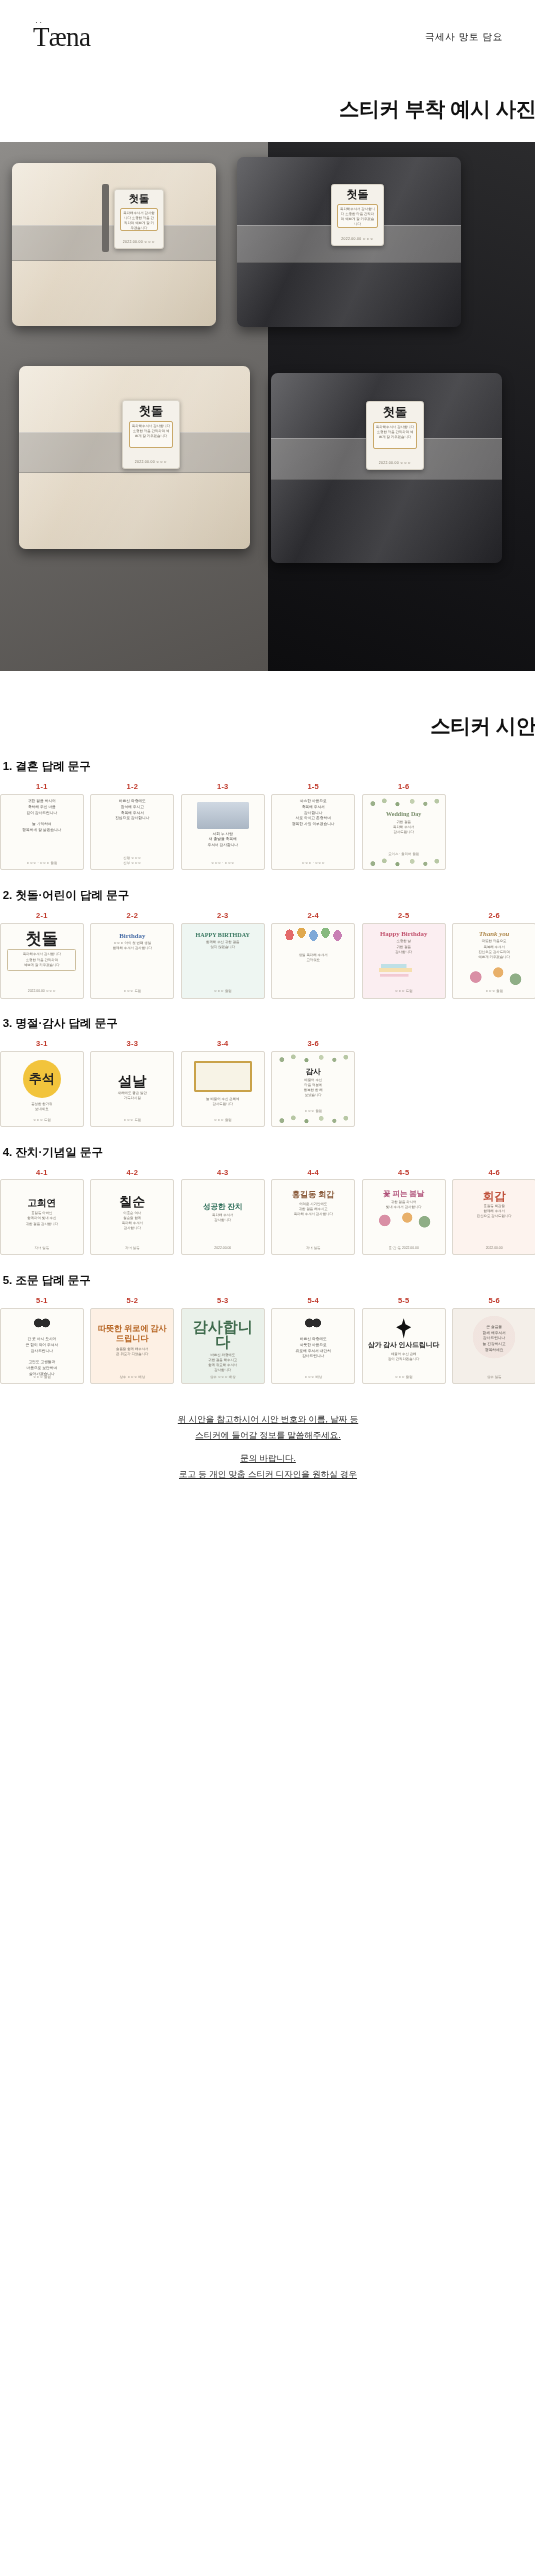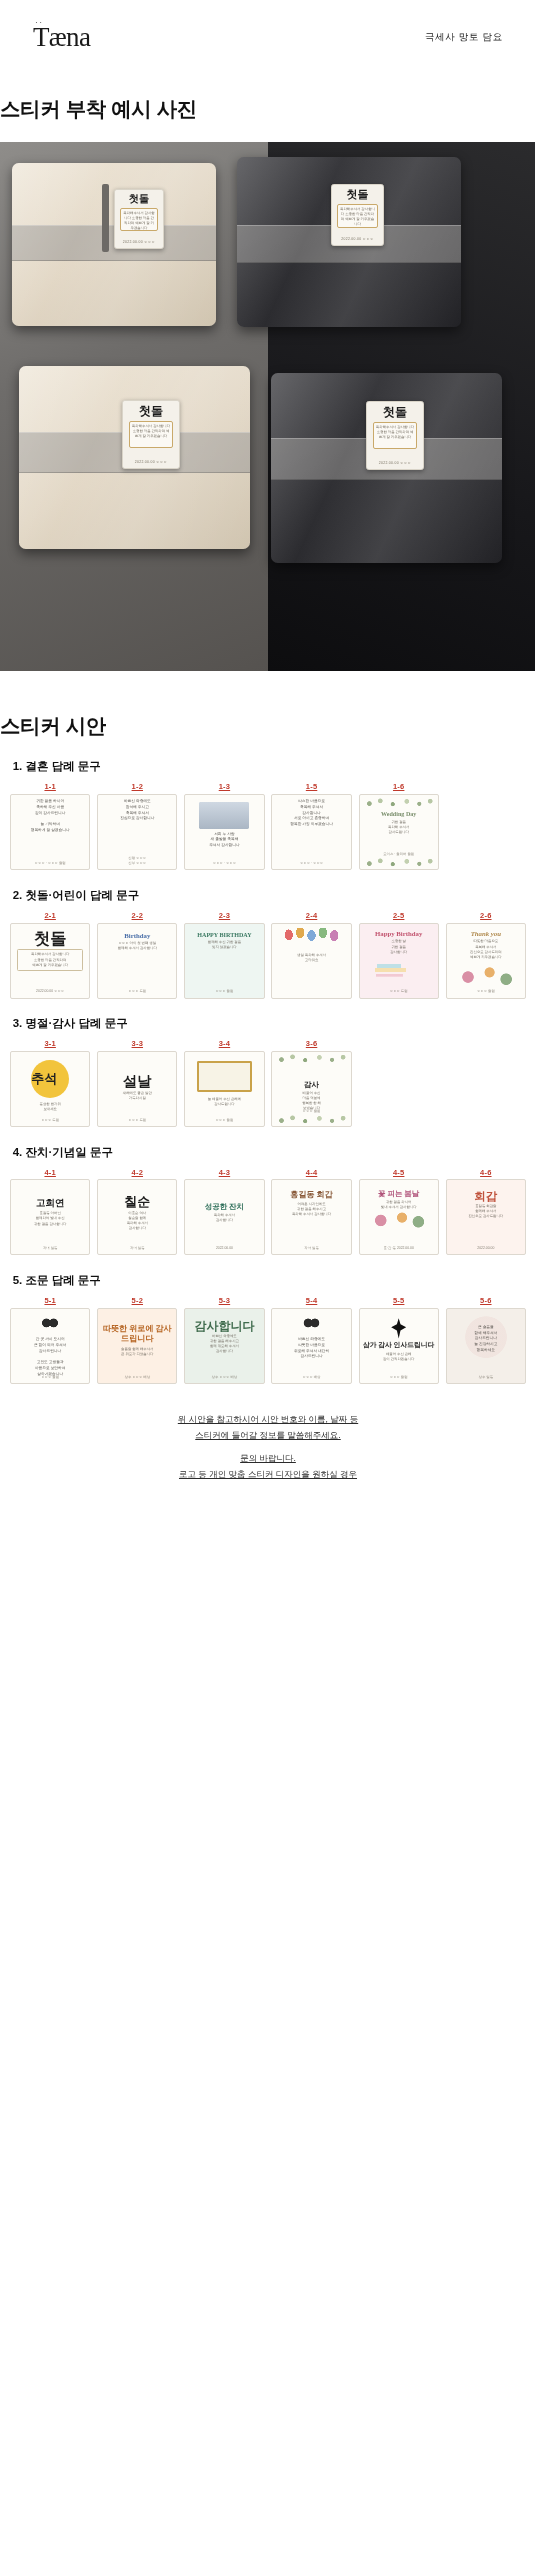--- a/index.html
+++ b/index.html
@@ -47,21 +47,21 @@
     letter-spacing: 1.4px;
   }
   .header-right {
     font-size: 9.5px;
     color: #222;
     letter-spacing: 0.7px;
   }
 
   
   .big-title {
-    text-align: left;
+    text-align: right;
     font-size: 20.4px;
     font-weight: bold;
     color: #111;
     letter-spacing: -0.3px;
     margin: 20.4px 0 19px;
   }
   .big-title.second { margin-top: 41px; }
 
   
   .photo {
@@ -142,42 +142,41 @@
     letter-spacing: 0.3px;
   }
   .photo-tag {
     position: absolute;
     background: #6d6a66;
     border-radius: 2px;
   }
 
   
   .section {
-    padding: 0 10px;
+    padding: 0 0;
   }
   .sec-head {
     font-size: 11.5px;
     font-weight: bold;
     color: #111;
     margin: 17.6px 0 8.1px 2.7px;
   }
   .grid {
     display: grid;
     grid-template-columns: repeat(6, 1fr);
     gap: 6.8px;
   }
   .cell { width: 100%; }
   .cell-id {
     text-align: center;
     font-size: 7.5px;
     font-weight: bold;
     color: #c0392b;
     margin-bottom: 2.7px;
     letter-spacing: 0.2px;
-    text-decoration: underline;
   }
   .card {
     height: 76px;
     border: 0.7px solid #ddd8cf;
     border-radius: 2px;
     background: #fdfcf8;
     padding: 4.1px 3.4px;
     overflow: hidden;
     display: flex;
     flex-direction: column;
@@ -259,21 +258,21 @@
     height: 31px; width: 100%;
     background:
       radial-gradient(circle at 25% 55%, #d98fa5 0 5.4px, transparent 6.1px),
       radial-gradient(circle at 55% 40%, #e8b06a 0 4.7px, transparent 5.4px),
       radial-gradient(circle at 78% 62%, #8fae86 0 5.4px, transparent 6.1px);
   }
   .roundsun {
     width: 38px; height: 38px; border-radius: 50%;
     background: #f2c43c;
     margin: 4.1px auto 1.4px;
-    display: flex; align-items: center; justify-content: flex-start;
+    display: flex; align-items: center; justify-content: center;
     font-family: "Liberation Serif", serif;
     font-weight: bold; font-size: 13px; color: #222;
   }
   .goldframe {
     width: 78%; height: 31px; margin: 5.4px auto 2.7px;
     border: 2px solid #c9a24a;
     border-radius: 1.4px;
     background: #f7f3e6;
     display: flex; align-items: center; justify-content: center;
     font-size: 5.4px; color: #6b5c36;
@@ -531,21 +530,21 @@
           </div>
           <div class="sub">늘 베풀어 주신 은혜에
 감사드립니다</div>
           <div class="foot">ㅇㅇㅇ 올림</div>
         </div>
       </div>
       <div class="cell">
         <div class="cell-id">3-6</div>
         <div class="card">
           <div class="leafbar top"></div>
-          <div class="hd" style="font-size:7.5px;margin-top:25px;">감사</div>
+          <div class="hd" style="font-size:7.5px;margin-top:12px;">감사</div>
           <div class="sub">베풀어 주신
 마음 덕분에
 행복한 한 해
 보냈습니다</div>
           <div class="foot" style="bottom:12.2px;">ㅇㅇㅇ 올림</div>
           <div class="leafbar bot"></div>
         </div>
       </div>
     </div>
 
@@ -634,21 +633,21 @@
         <div class="card" style="background:#fdf0e4;">
           <div class="hd" style="font-size:8.1px;margin-top:11px;color:#b5621f;line-height:1.3;">따뜻한 위로에 감사드립니다</div>
           <div class="sub">슬픔을 함께 해주셔서
 큰 위로가 되었습니다</div>
           <div class="foot">상주 ㅇㅇㅇ 배상</div>
         </div>
       </div>
       <div class="cell">
         <div class="cell-id">5-3</div>
         <div class="card" style="background:#eaf1ea;">
-          <div class="hd" style="font-size:12px;margin-top:6.8px;color:#3f6b4d;">감사합니다</div>
+          <div class="hd" style="font-size:15px;margin-top:6.8px;color:#3f6b4d;">감사합니다</div>
           <div class="sub">바쁘신 와중에도
 귀한 걸음 해주시고
 함께 위로해 주셔서
 감사합니다</div>
           <div class="foot">상주 ㅇㅇㅇ 배상</div>
         </div>
       </div>
       <div class="cell">
         <div class="cell-id">5-4</div>
         <div class="card">

